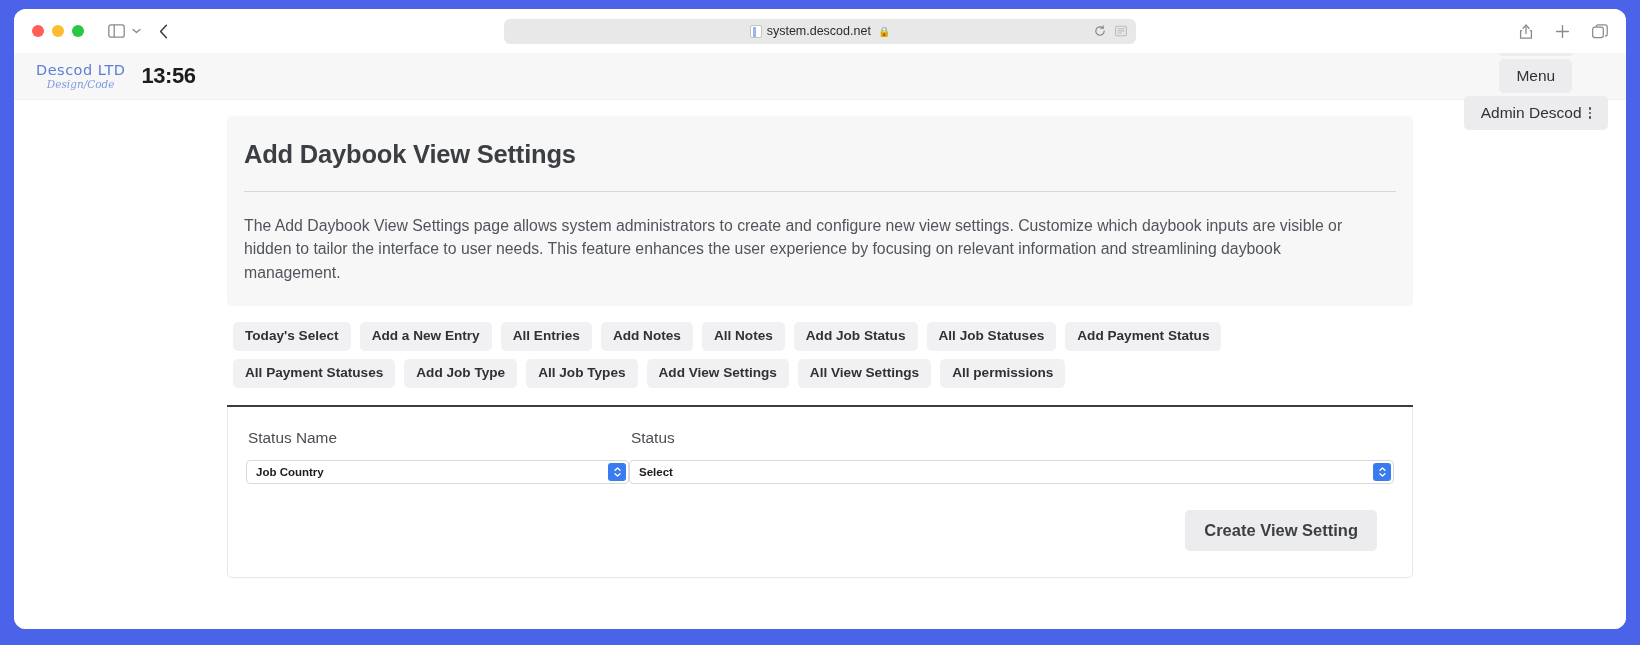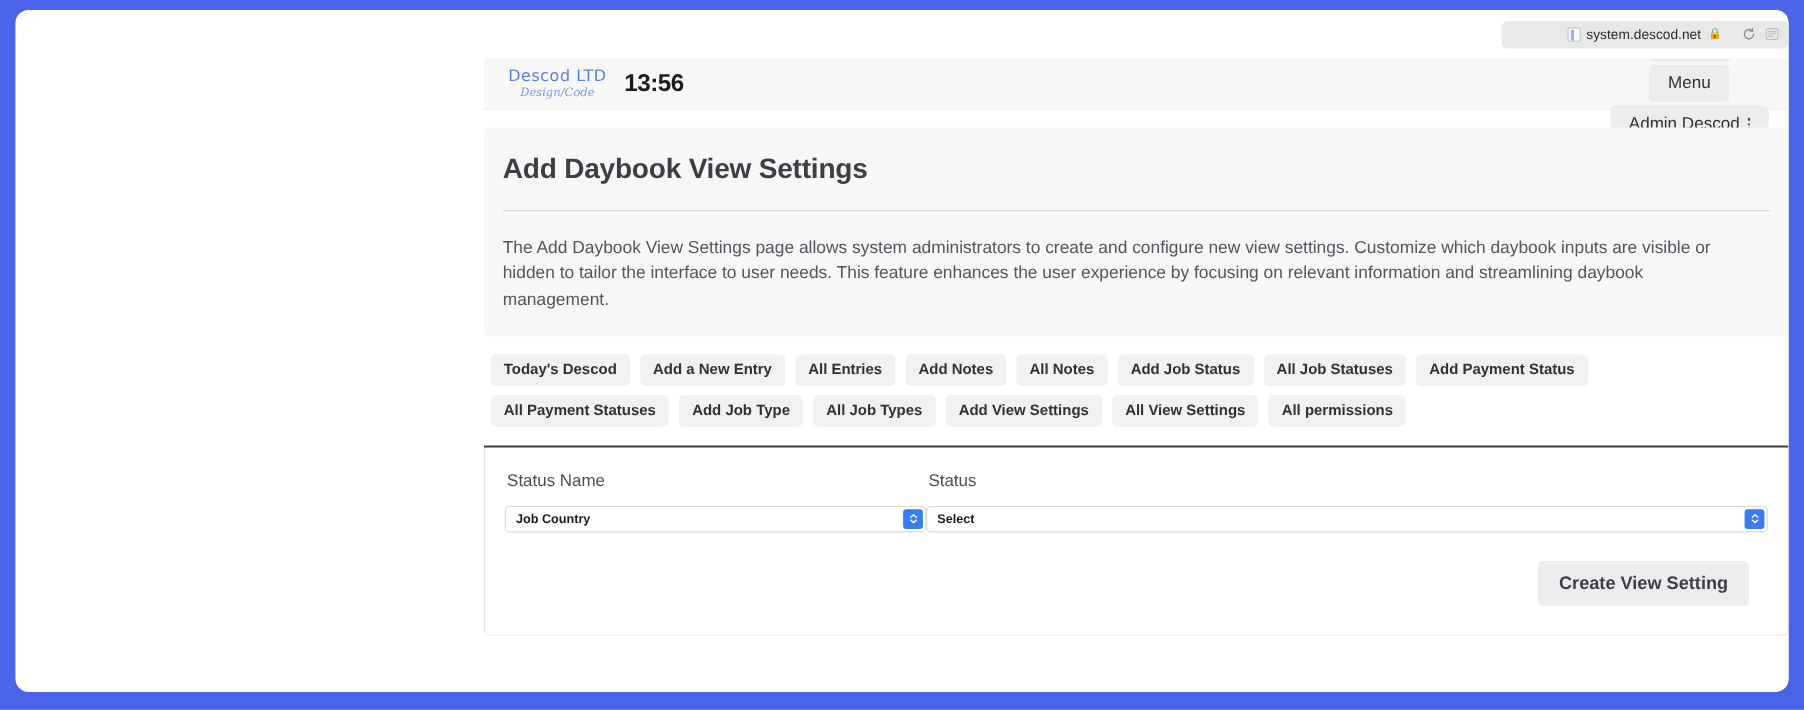--- a/index.html
+++ b/index.html
@@ -23,21 +23,20 @@
 
   #browser-window {
     position: relative;
     width: 100%;
     height: 100%;
     background: #ffffff;
     border-radius: 12px;
     overflow: hidden;
     display: flex;
     flex-direction: column;
-    align-items: flex-end;
   }
 
   
   #browser-toolbar {
     height: 44px;
     min-height: 44px;
     background: #ffffff;
     display: flex;
     align-items: center;
     padding: 0 18px;
@@ -436,21 +435,21 @@
       <div id="content">
         <div id="card">
 
           <div id="intro-panel">
             <h1 id="page-title">Add Daybook View Settings</h1>
             <div id="title-divider"></div>
             <p id="page-description">The Add Daybook View Settings page allows system administrators to create and configure new view settings. Customize which daybook inputs are visible or hidden to tailor the interface to user needs. This feature enhances the user experience by focusing on relevant information and streamlining daybook management.</p>
           </div>
 
           <div id="pill-nav">
-              <div class="pill">Today's Descod</div>
+              <div class="pill">Today's Select</div>
               <div class="pill">Add a New Entry</div>
               <div class="pill">All Entries</div>
               <div class="pill">Add Notes</div>
               <div class="pill">All Notes</div>
               <div class="pill">Add Job Status</div>
               <div class="pill">All Job Statuses</div>
               <div class="pill">Add Payment Status</div>
               <div class="pill">All Payment Statuses</div>
               <div class="pill">Add Job Type</div>
               <div class="pill">All Job Types</div>

